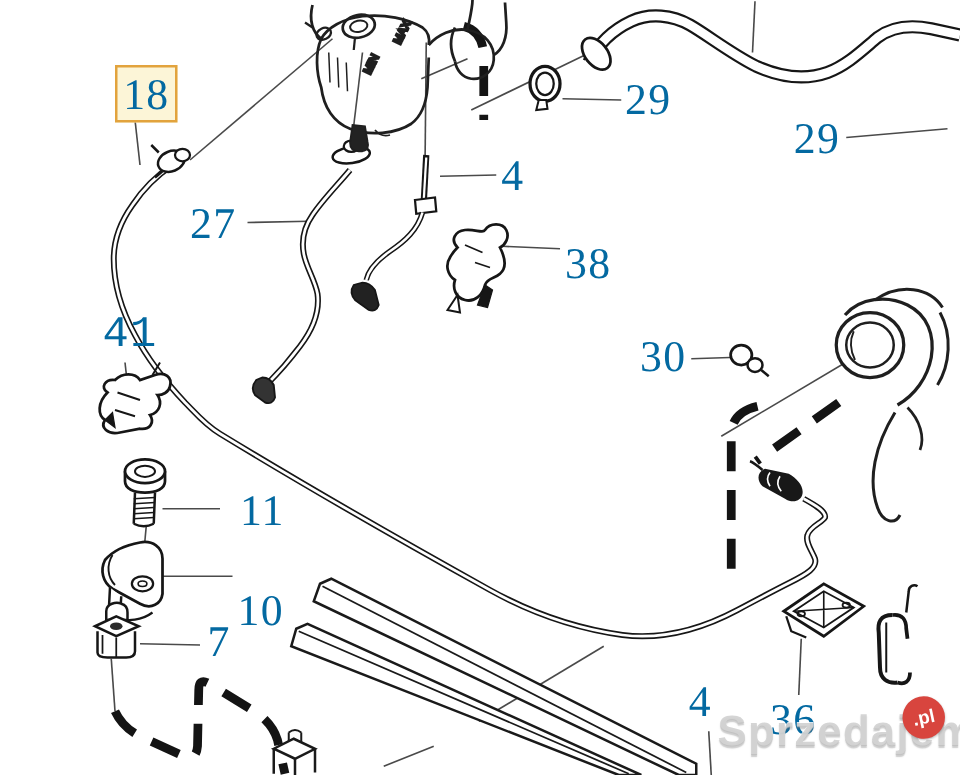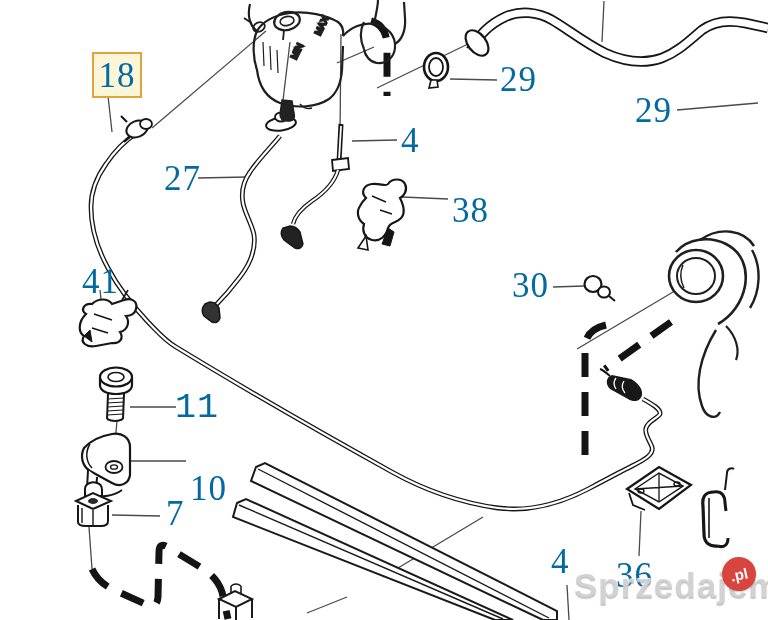--- a/index.html
+++ b/index.html
@@ -232,28 +232,28 @@
     <g stroke="#161616" fill="none">
       <path d="M714,492 C704,492 702,498 703,506 L704,534 C704,543 710,547 718,546" stroke-width="3.2"></path>
       <path d="M714,492 C722,491 725,496 725,503 L726,511" stroke-width="3"></path>
       <path d="M718,546 C724,548 728,545 728,538" stroke-width="3"></path>
       <path d="M725,490 L727,473 C727,469 731,467 734,469" stroke-width="2"></path>
       <path d="M709,498 L709,538" stroke-width="1.6"></path>
     </g>
   </svg>
 
   <div class="part-label highlighted" style="left:92px;top:52px;">18</div>
-  <div class="part-label" style="left:152px;top:161px;margin-left:12px;">27</div>
+  <div class="part-label" style="left:152px;top:161px;">27</div>
   <div class="part-label" style="left:401px;top:123px;">4</div>
   <div class="part-label" style="left:500px;top:62px;">29</div>
   <div class="part-label" style="left:635px;top:93px;">29</div>
   <div class="part-label" style="left:452px;top:181px;margin-top:12px;">38</div>
-  <div class="part-label" style="left:82px;top:264px;">41</div>
+  <div class="part-label" style="left:82px;top:251px;font-family:Liberation Mono, monospace;">41</div>
   <div class="part-label" style="left:512px;top:268px;">30</div>
-  <div class="part-label" style="left:175px;top:391px;font-family:Liberation Mono, monospace;">11</div>
+  <div class="part-label" style="left:192px;top:391px;">11</div>
   <div class="part-label" style="left:190px;top:444px;margin-top:27px;">10</div>
   <div class="part-label" style="left:166px;top:496px;">7</div>
   <div class="part-label" style="left:551px;top:544px;">4</div>
   <div class="part-label" style="left:616px;top:558px;font-family:Liberation Serif, serif;">36</div>
 
   <div class="watermark">Sprzedajemy</div>
   <div class="wm-badge">.pl</div>
 
 </div>
 

